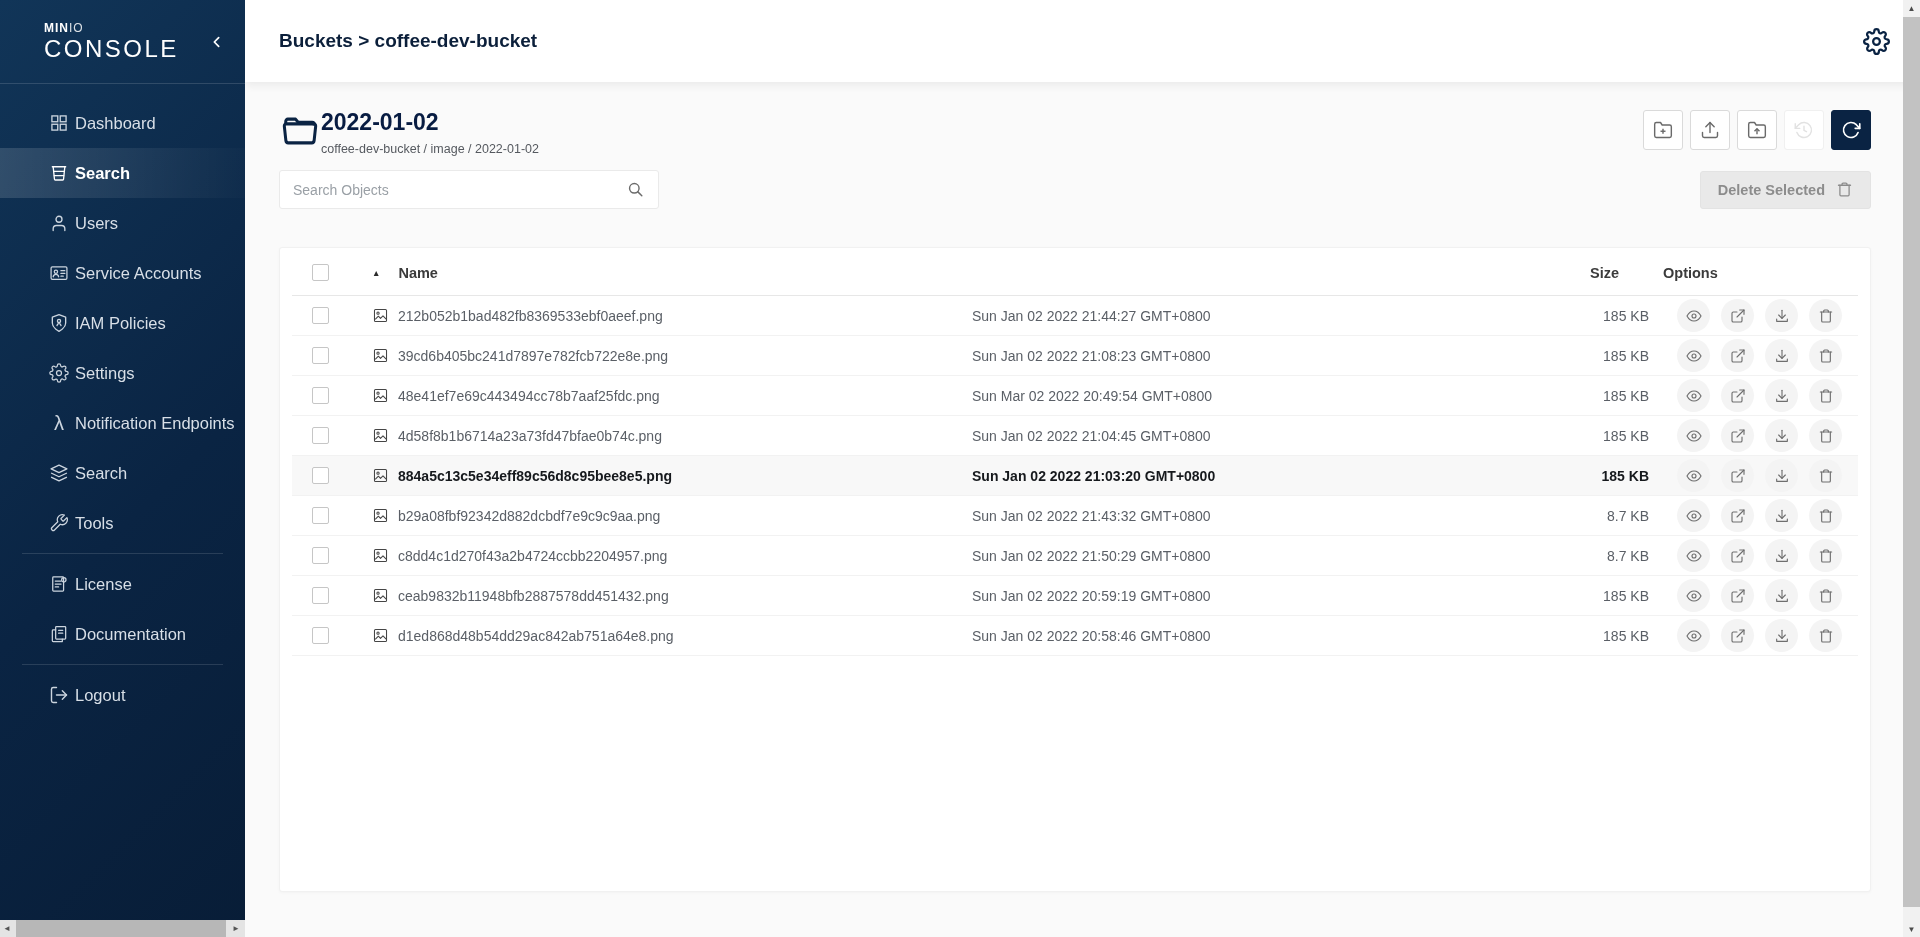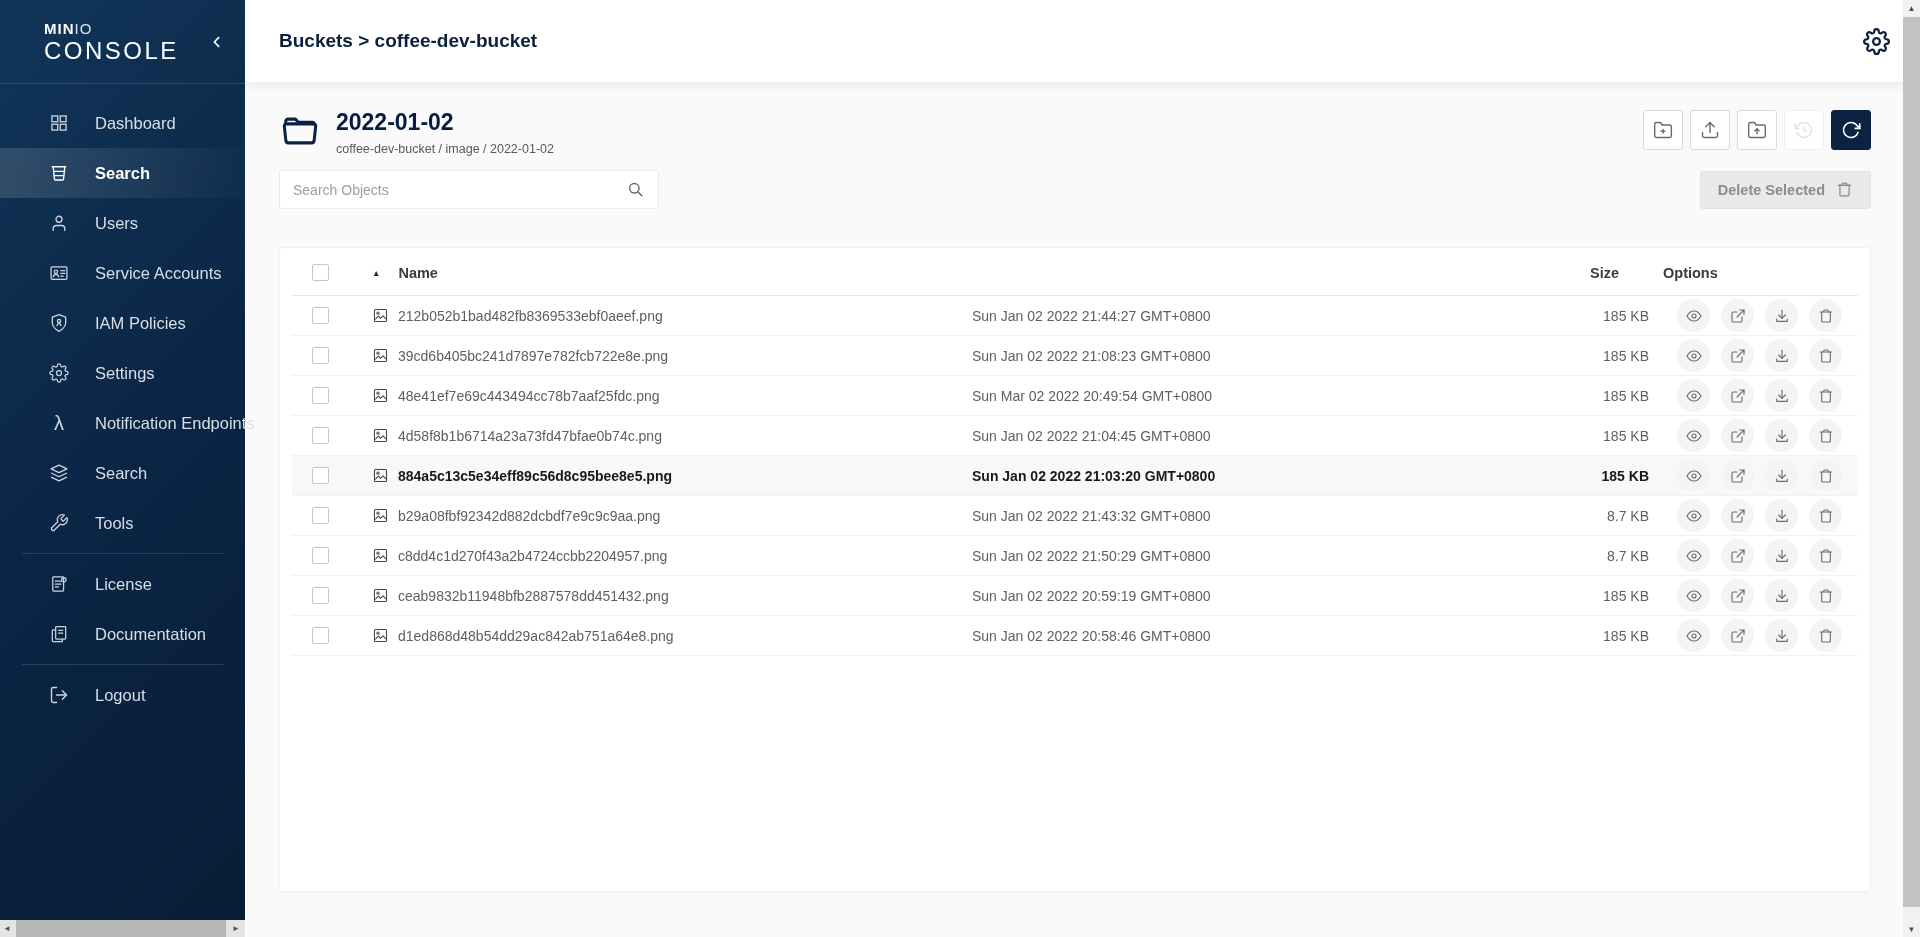--- a/index.html
+++ b/index.html
@@ -6,47 +6,47 @@
   html,body { width:1920px; height:937px; overflow:hidden; font-family:"Liberation Sans",sans-serif; background:#fafafa; }
   .app { display:flex; width:1920px; height:937px; position:relative; }
 
   
   .sidebar { width:245px; height:937px; flex:0 0 245px;
     background:linear-gradient(135deg,#113558 0%,#0a2443 55%,#081d37 100%);
     color:#dde3ea; position:relative; z-index:5; }
   .side-header { height:84px; display:flex; align-items:center; justify-content:space-between;
     padding:0 20px 0 44px; border-bottom:1px solid rgba(255,255,255,.14); }
   .brand { color:#fff; line-height:1; }
-  .brand-top { font-size:15px; letter-spacing:1px; }
+  .brand-top { font-size:12px; letter-spacing:1px; }
   .brand-top .b { font-weight:700; }
   .brand-top .l { font-weight:400; opacity:.85; }
   .brand-console { font-size:24px; letter-spacing:2.5px; font-weight:400; margin-top:3px; }
   .collapse-btn { color:#fff; cursor:pointer; display:flex; align-items:center; }
   .menu { padding-top:14px; }
-  .item { display:flex; align-items:center; gap:25px; height:50px; padding-left:48px;
+  .item { display:flex; align-items:center; gap:5px; height:50px; padding-left:48px;
     font-size:16.5px; color:#d8dfe7; cursor:pointer; white-space:nowrap; }
   .item .ico { width:22px; height:22px; display:flex; align-items:center; justify-content:center; color:#ccd5df; flex:0 0 22px; }
   .item.active { background:linear-gradient(90deg,rgba(255,255,255,.14),rgba(255,255,255,.01)); color:#fff; font-weight:700; }
   .item.active .ico { color:#fff; }
   .item svg { width:20px; height:20px; }
   .lam { font-size:20px; line-height:1; color:#ccd5df; }
   .sdivider { height:1px; background:rgba(255,255,255,.13); margin:5px 22px; }
 
   
   .main { flex:1; display:flex; flex-direction:column; position:relative; }
   .topbar { height:82px; background:#fff; display:flex; align-items:center; justify-content:space-between;
     padding:0 30px 0 34px; box-shadow:0 3px 9px rgba(0,0,0,.07); position:relative; z-index:3; }
   .breadcrumb { font-size:19px; font-weight:600; color:#0b1f3a; }
   .gear-btn { color:#0A2343; cursor:pointer; display:flex; }
   .gear-btn svg { width:27px; height:27px; }
 
   
   .content { flex:1; padding:28px 49px 0 34px; }
   .page-head { display:flex; justify-content:space-between; align-items:flex-start; }
-  .title-block { display:flex; gap:15px; align-items:flex-start; }
+  .title-block { display:flex; align-items:flex-start; }
   .folder-big { color:#0A2343; margin-top:2px; }
   .page-title { font-size:23px; font-weight:700; color:#081C42; line-height:1.1; }
   .page-path { font-size:12.5px; color:#55595f; margin-top:7px; }
   .actions { display:flex; gap:7px; }
   .abtn { width:40px; height:40px; border:1px solid #dadada; background:#fff; border-radius:3px;
     display:flex; align-items:center; justify-content:center; color:#6a6a6a; cursor:pointer; }
   .abtn svg { width:20px; height:20px; }
   .abtn.disabled { border-color:#f0f0f0; color:#e2e2e2; }
   .abtn.primary { background:#0A2343; border-color:#0A2343; color:#fff; }
 

